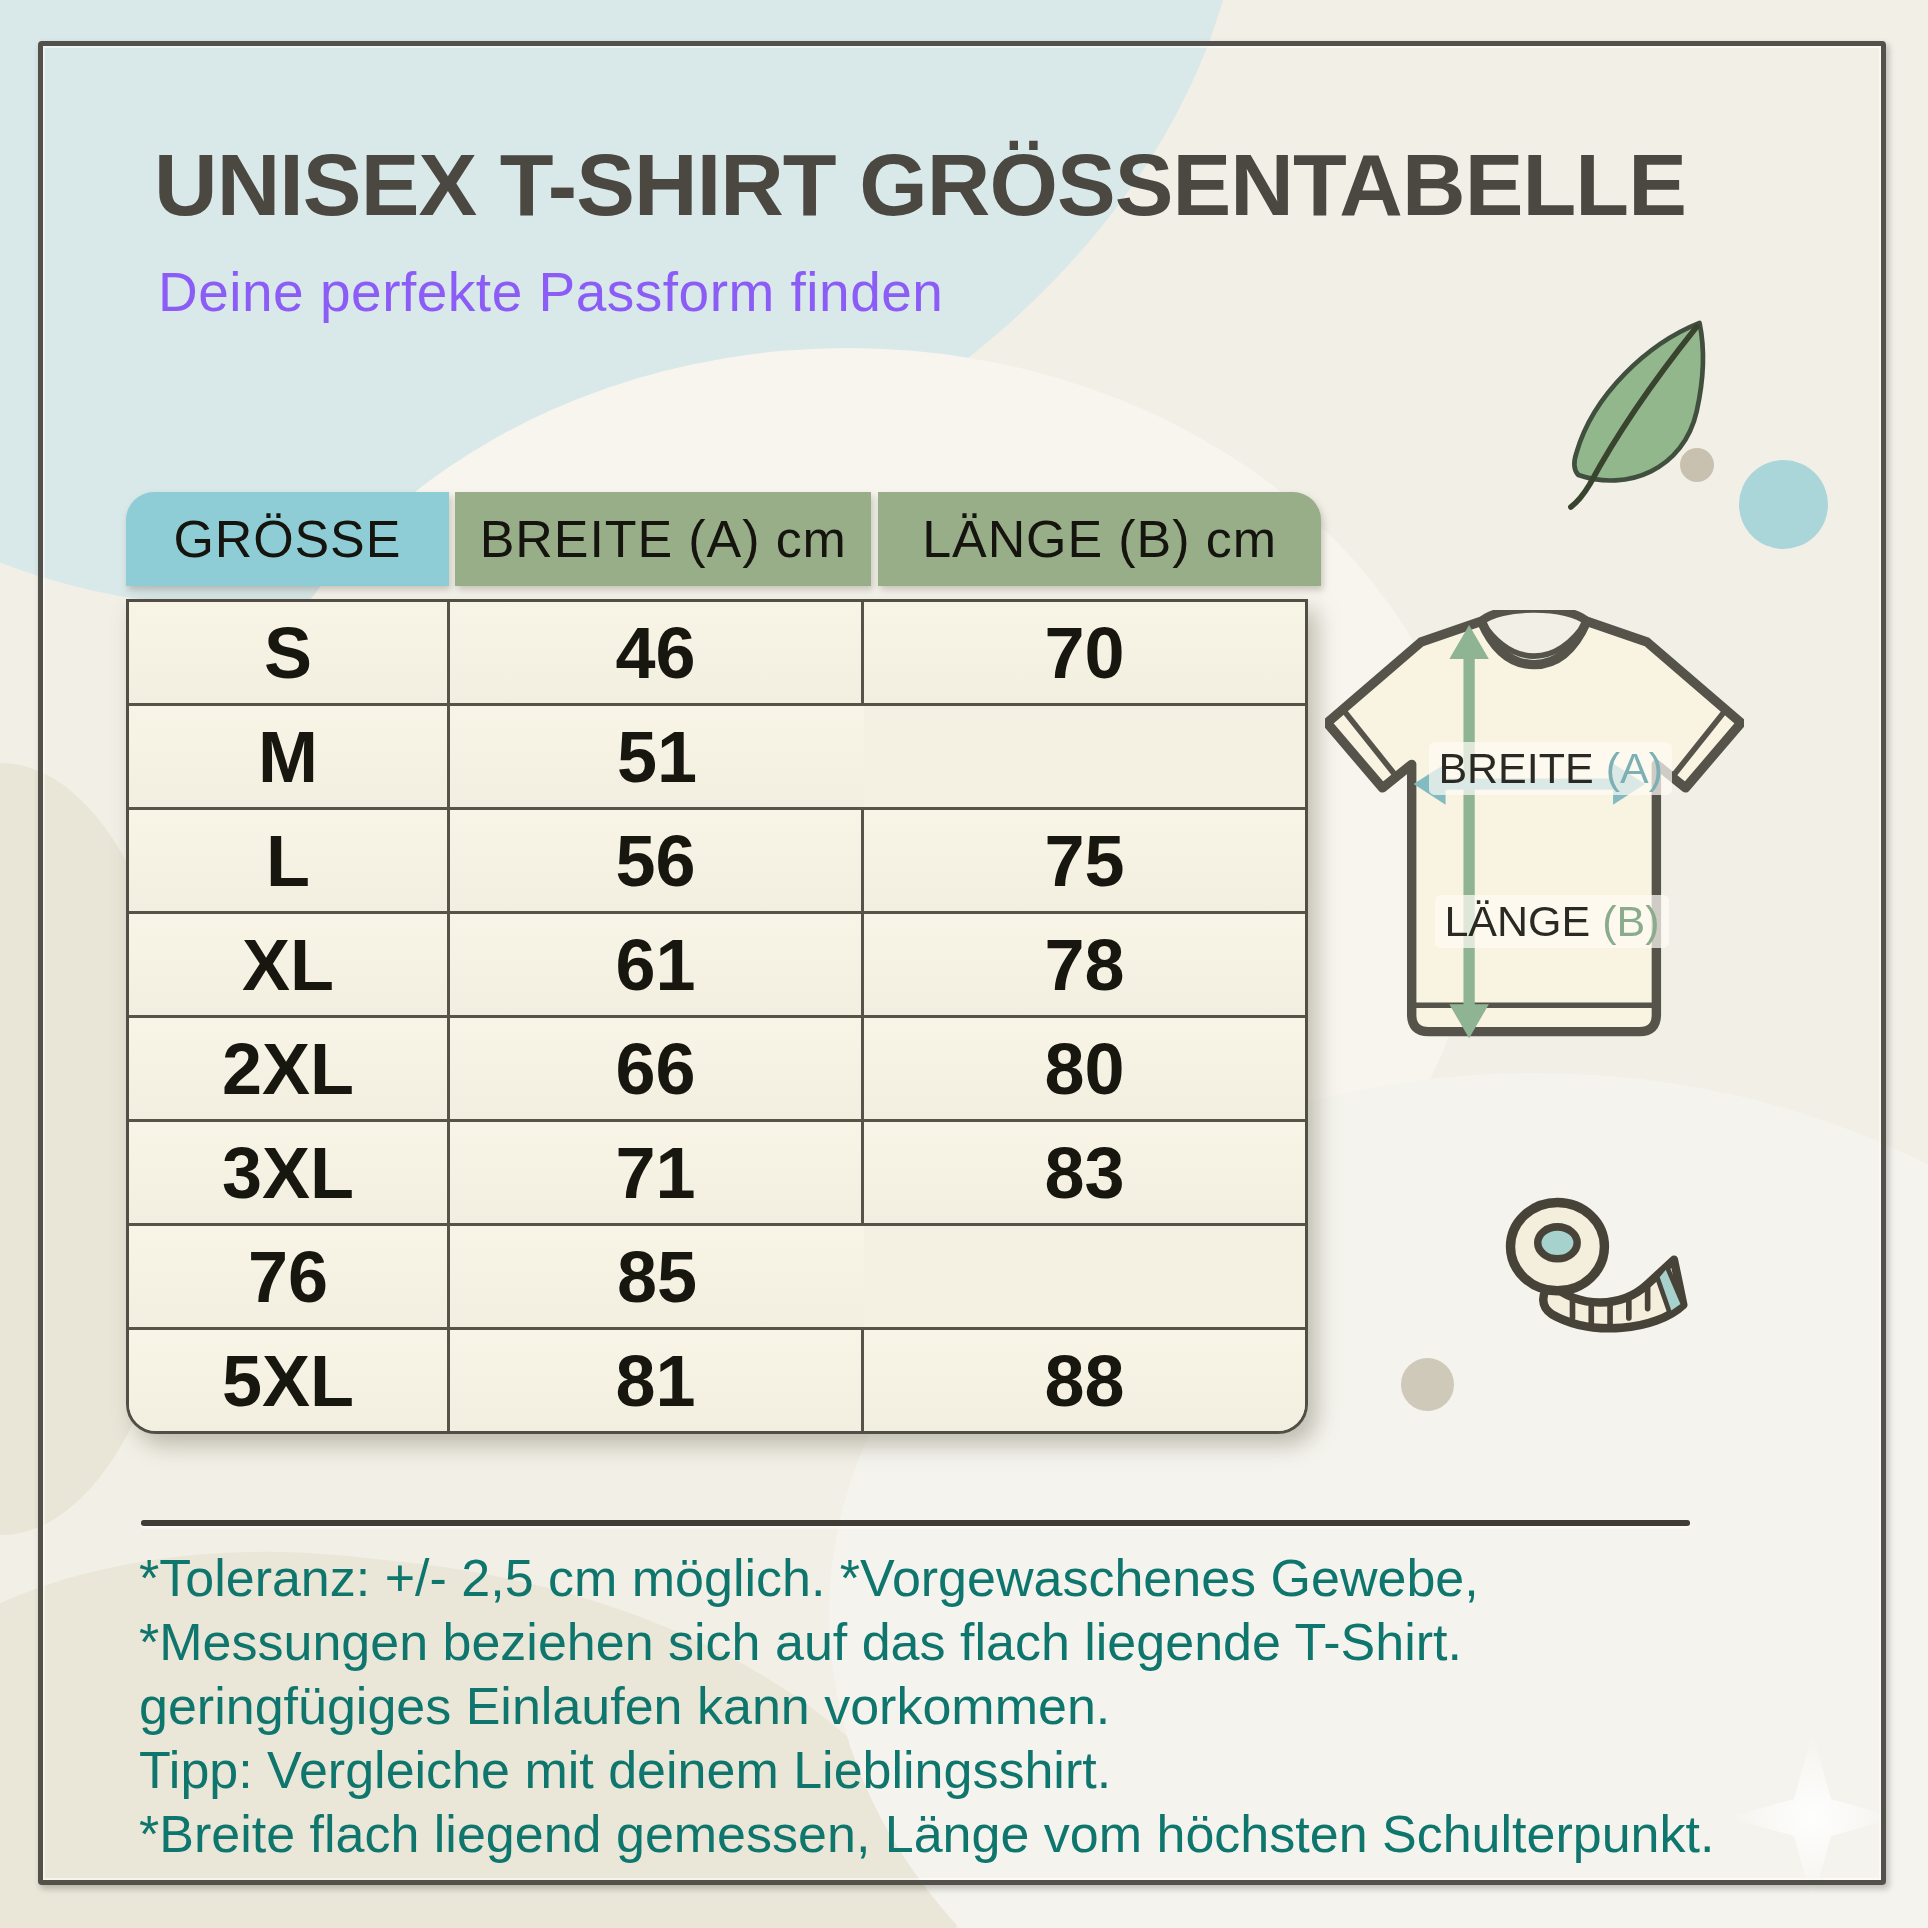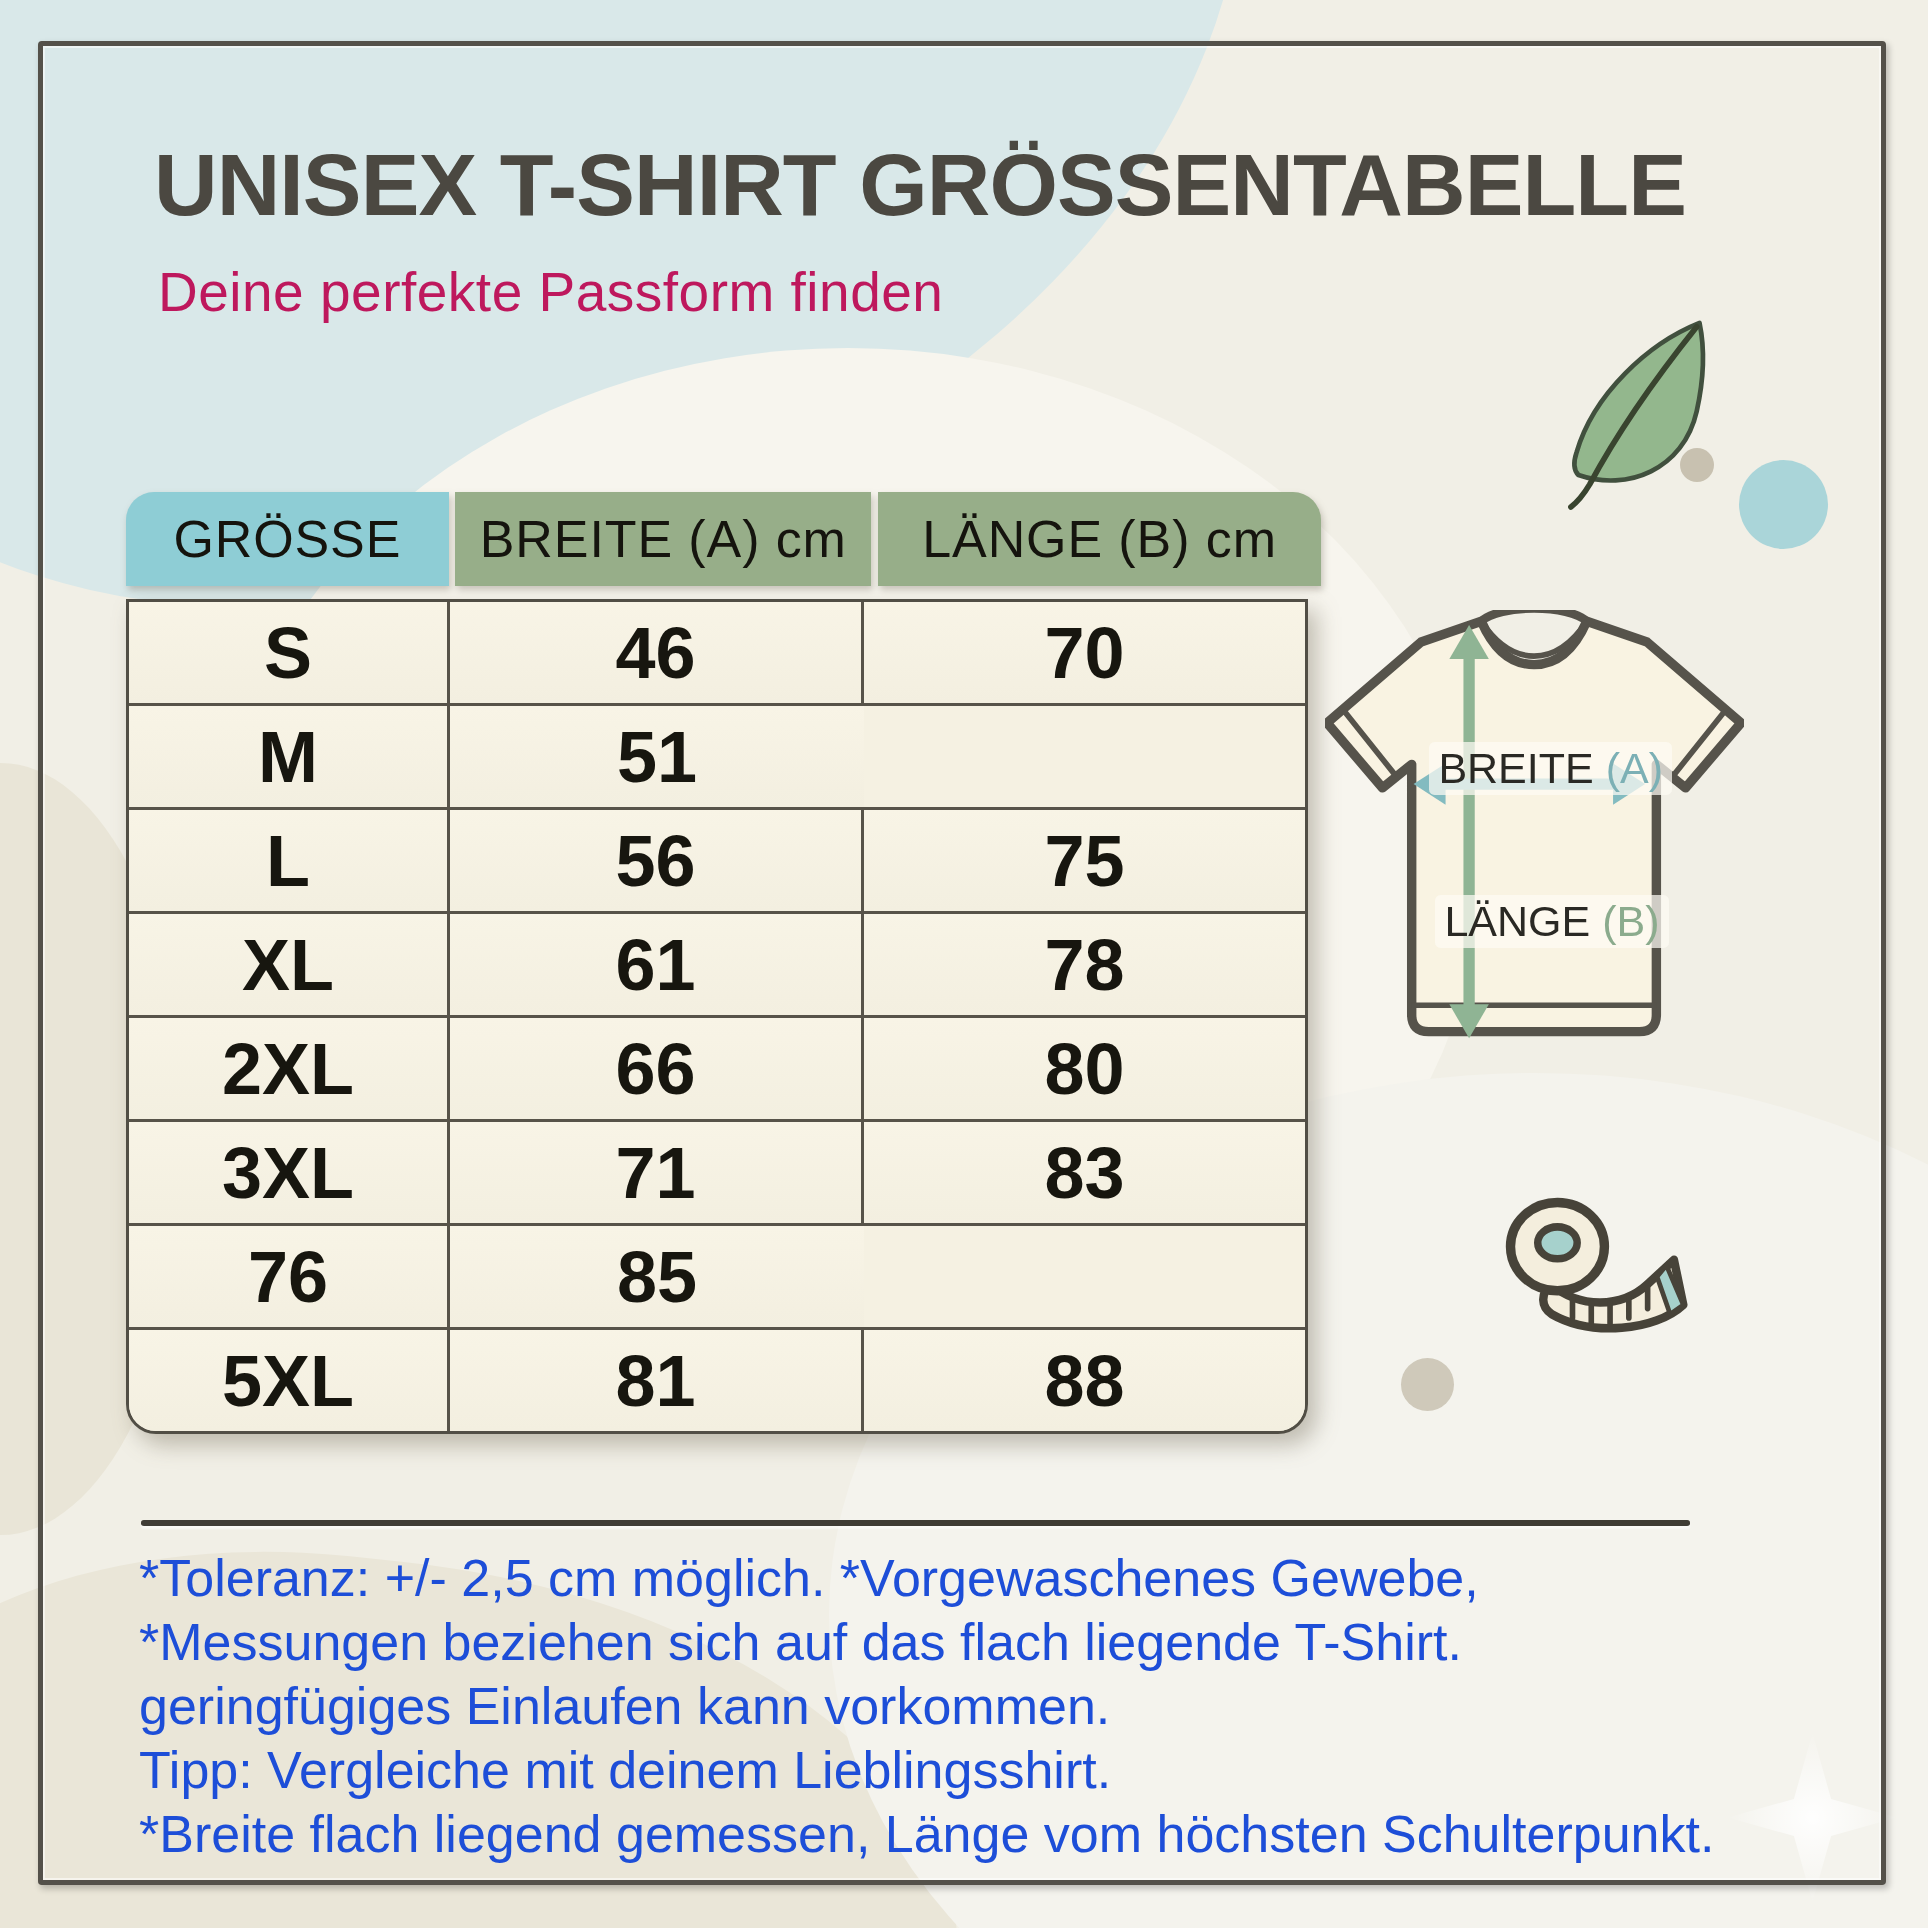--- a/index.html
+++ b/index.html
@@ -22,21 +22,21 @@
 
   
   .frame{position:absolute;left:38px;top:41px;width:1838px;height:1834px;z-index:2;
     border:5.6px solid #54514a;border-radius:3.8px;pointer-events:none;
     box-shadow:2.8px 3.8px 6.6px rgba(0,0,0,.22), inset 0 0 0 1.9px rgba(255,255,255,.55);}
 
   .content{position:absolute;inset:0;z-index:3;}
 
   .title{position:absolute;left:154px;top:134px;font-size:88px;font-weight:700;
     color:#4b4841;letter-spacing:-0.9px;white-space:nowrap;}
-  .subtitle{position:absolute;left:158px;top:260px;font-size:55px;color:#be185d;
+  .subtitle{position:absolute;left:158px;top:260px;font-size:55px;color:#8b5cf6;
     letter-spacing:0.5px;white-space:nowrap;}
 
   
   .table-wrap{position:absolute;left:126px;top:492px;width:1182px;}
   .thead{display:grid;grid-template-columns:27.3% 35.2% 37.5%;column-gap:6.6px;height:94px;
     margin-bottom:13px;filter:drop-shadow(2.8px 4.7px 3.8px rgba(80,70,50,.28));}
   .th{display:flex;align-items:center;justify-content:center;font-size:52px;color:#15140e;
     letter-spacing:0.9px;white-space:nowrap;}
   .th-size{background:#8ecdd5;border-radius:28px 0 0 0;}
   .th-breite{background:#97ae89;}
@@ -49,21 +49,21 @@
   .trow:last-child{border-bottom:none;}
   .cell{display:flex;align-items:center;justify-content:center;font-size:72px;font-weight:700;
     color:#17160f;border-right:3.8px solid #575349;
     background:linear-gradient(#f8f4e6,#f3efe0);}
   .cell:last-child{border-right:none;}
 
   
   .rule{position:absolute;left:141px;top:1520px;width:1549px;height:5.6px;background:#403d36;
     border-radius:2.8px;box-shadow:0 2.8px 1.9px rgba(255,255,255,.6);}
   .footnotes{position:absolute;left:139px;top:1546px;width:1733px;font-size:52px;
-    line-height:64px;color:#1d4ed8;}
+    line-height:64px;color:#0f766e;}
 
   
   .shirt{position:absolute;left:1325px;top:610px;width:419px;height:431px;}
   .measure-label{position:absolute;font-size:43px;white-space:nowrap;
     background:rgba(253,251,244,.72);border-radius:5.6px;padding:1.9px 9.4px;color:#2a2924;}
   .breite-label{left:1429px;top:742px;}
   .laenge-label{left:1435px;top:895px;}
   .ref-a{color:#7cb0b5;}
   .ref-b{color:#8bab8d;}
 

